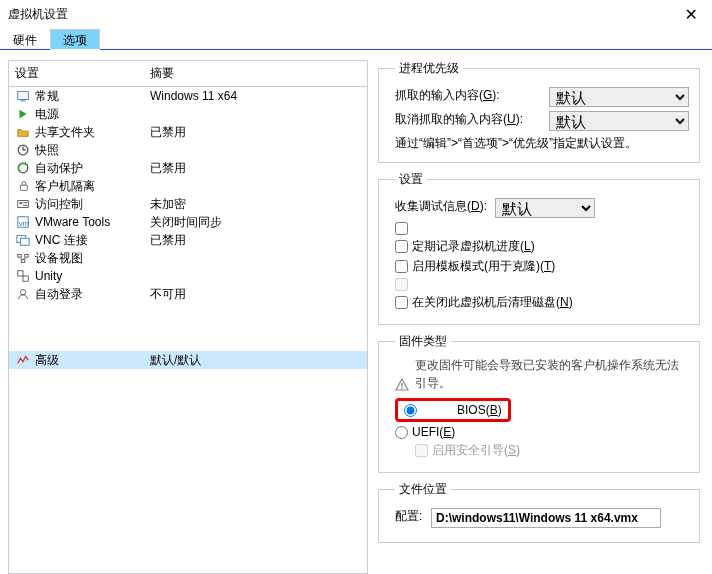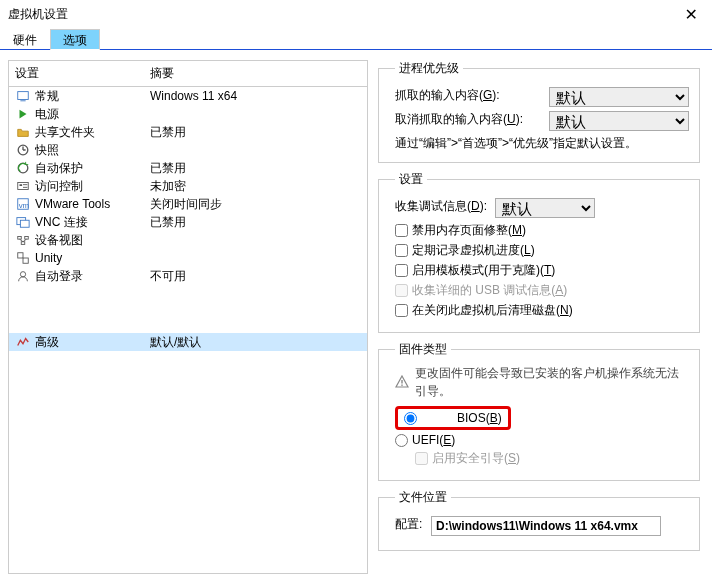--- a/index.html
+++ b/index.html
@@ -27,21 +27,21 @@
   fieldset { border:1px solid #ccc; padding:6px 10px 10px 16px; margin:0; }
   legend { padding:0 4px; }
   .form-row { display:flex; margin:4px 0; }
   .form-row .lbl { white-space:nowrap; }
   .form-row .grow { flex:1; }
   select.flat { border:1px solid #aaa; background:#eee; height:20px; font-size:15px; font-family:inherit; padding:0 2px; min-width:140px;}
   .note { margin:4px 0 0 0; }
   .chk-line { display:flex; align-items:center; margin:3px 0; }
   .chk-line input { margin:0 4px 0 0; }
   .chk-line.disabled, .disabled { color:#9a9a9a; }
-  .warn-line { display:flex; align-items:center; gap:6px; color:#444; }
+  .warn-line { display:flex; align-items:flex-end; gap:6px; color:#444; }
   .warn-icon { flex:none; }
   .radio-line { display:flex; align-items:center; margin:3px 0; }
   .radio-line input { margin:0 4px 0 0; }
   .redbox { display:inline-block; border:3px solid #e30000; border-radius:4px; padding:2px 6px; }
   .indent { margin-left:20px; }
   input.path { width:230px; height:20px; border:1px solid #aaa; font-size:12px; font-family:inherit; padding:0 4px; background:#fff;font-weight:bold;}
   u { text-decoration:underline; }
   svg { display:block; }
 </style>
 </head>
@@ -111,20 +111,30 @@
                 <path d="M5 12 A5 5 0 0 1 11 4" fill="none" stroke="#2e9e2e" stroke-width="1.5"></path>
                 <path d="M11 4 L11 1 M11 4 L14 4" stroke="#2e9e2e"></path>
               </svg>
             </span>
             <span class="nm">自动保护</span>
             <span class="sm">已禁用</span>
           </div>
           <div class="row">
             <span class="icon">
               <svg width="14" height="14" viewBox="0 0 16 16">
+                <rect x="5" y="7" width="8" height="6" rx="1" fill="none" stroke="#555"></rect>
+                <path d="M7 7 L7 5 A2 2 0 0 1 11 5 L11 7" fill="none" stroke="#555"></path>
+              </svg>
+            </span>
+            <span class="nm">客户机隔离</span>
+            <span class="sm"></span>
+          </div>
+          <div class="row">
+            <span class="icon">
+              <svg width="14" height="14" viewBox="0 0 16 16">
                 <rect x="2" y="4" width="12" height="8" fill="none" stroke="#555"></rect>
                 <rect x="4" y="6" width="3" height="2" fill="#555"></rect>
                 <rect x="8" y="6" width="5" height="1" fill="#555"></rect>
                 <rect x="8" y="9" width="5" height="1" fill="#555"></rect>
               </svg>
             </span>
             <span class="nm">访问控制</span>
             <span class="sm">未加密</span>
           </div>
           <div class="row">
@@ -210,33 +220,31 @@
 
     <fieldset>
       <legend>设置</legend>
       <div class="form-row">
         <span class="lbl"><span>收集调试信息(</span><u>D</u><span>):</span></span>
         <span style="width:8px"></span>
         <select class="flat" style="min-width:100px"><option>默认</option></select>
       </div>
       <label class="chk-line">
             <input type="checkbox" style="">
-            <span><span>禁用内存页面修整(</span><u>M</u><span>)</span></span>
           </label>
       <label class="chk-line">
             <input type="checkbox" style="">
             <span><span>定期记录虚拟机进度(</span><u>L</u><span>)</span></span>
           </label>
       <label class="chk-line">
             <input type="checkbox" style="">
             <span><span>启用模板模式(用于克隆)(</span><u>T</u><span>)</span></span>
           </label>
       <label class="chk-line disabled">
             <input type="checkbox" disabled="" style="">
-            <span><span>收集详细的 USB 调试信息(</span><u>A</u><span>)</span></span>
           </label>
       <label class="chk-line">
             <input type="checkbox" style="">
             <span><span>在关闭此虚拟机后清理磁盘(</span><u>N</u><span>)</span></span>
           </label>
     </fieldset>
 
     <fieldset>
       <legend>固件类型</legend>
       <div class="warn-line">

